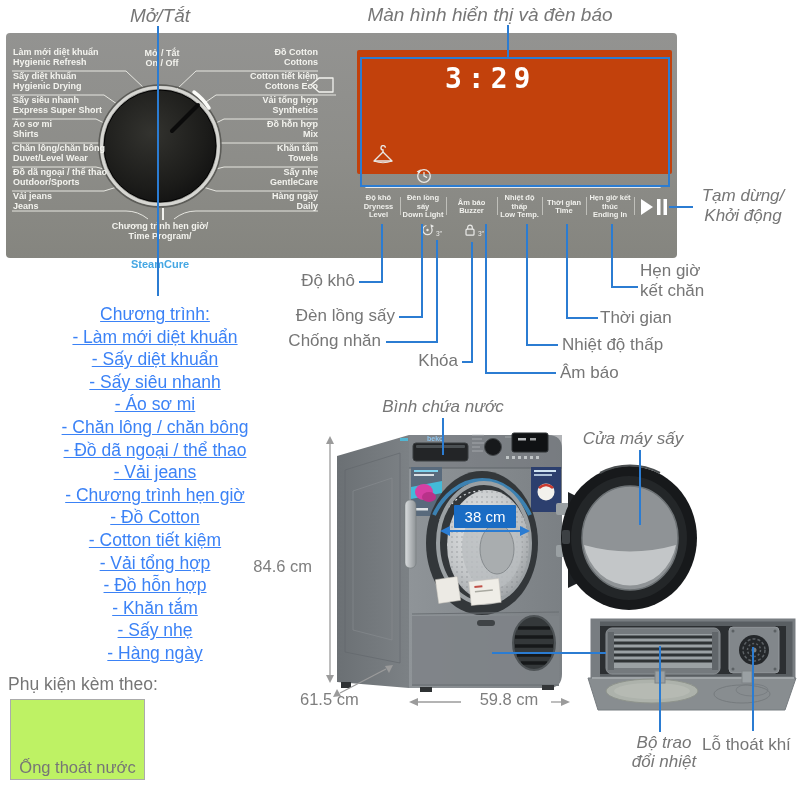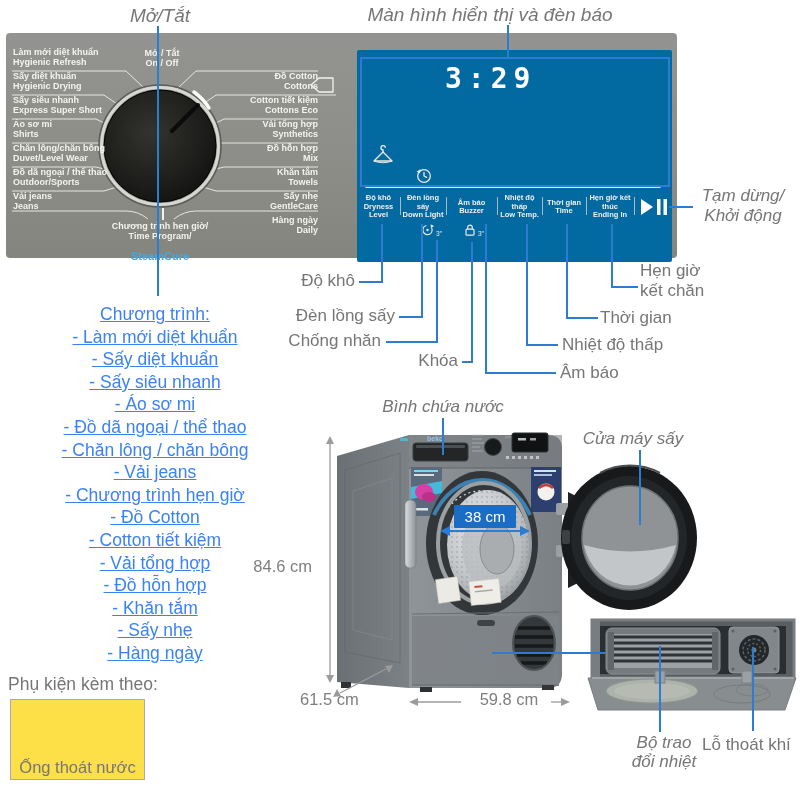--- a/index.html
+++ b/index.html
@@ -12,48 +12,48 @@
   .lbl.ctr{text-align:center;font-style:italic;}
   .lbl.rt{text-align:right;}
   .dim{position:absolute;color:#7e7e7e;font-size:16.5px;z-index:6;}
   
   .vl{position:absolute;width:2px;background:#2b7cd2;z-index:7;}
   .hl{position:absolute;height:2px;background:#2b7cd2;z-index:7;}
   
   #panel{position:absolute;left:6px;top:33px;width:671px;height:225px;border-radius:4px;
          background:linear-gradient(180deg,#939391 0%,#8d8d89 55%,#85857f 100%);z-index:1;}
   .prog{position:absolute;color:#f3f3ee;font-size:9px;line-height:9.5px;font-weight:600;z-index:3;}
-  .prog.r{text-align:right;margin-top:24px;}
+  .prog.r{text-align:right;}
   .prog.c{text-align:center;}
   #dialCaption{position:absolute;left:80px;top:221px;width:160px;text-align:center;z-index:3;
                color:#f3f3ee;font-size:9px;line-height:10px;font-weight:600;}
-  #dialCaption .sc{font-size:11px;font-weight:bold;margin-top:10px;}
-  
-  #console{position:absolute;left:357px;top:50px;width:315px;height:212px;background:#0369a1;
+  #dialCaption .sc{font-size:11px;font-weight:bold;margin-top:18px;}
+  
+  #console{position:absolute;left:357px;top:50px;width:315px;height:124px;background:#c2410c;
            border-radius:2px;z-index:2;}
   #calloutRect{position:absolute;left:360px;top:57px;width:306px;height:126px;
                border:2px solid #2b7cd2;z-index:7;}
   #timeDisplay{position:absolute;left:88px;top:12px;width:140px;color:#fff;
                font-family:"DejaVu Sans Mono",monospace;font-size:28px;font-weight:bold;letter-spacing:6px;}
   #progressLine{position:absolute;left:8px;top:135px;width:296px;height:3px;background:#eaeae8;border-radius:2px;}
   .btn{position:absolute;top:143px;height:28px;color:#f0f0ec;font-size:7.5px;line-height:8.5px;
        text-align:center;font-weight:600;display:flex;flex-direction:column;justify-content:center;}
   .sep{position:absolute;top:147px;width:1px;height:18px;background:#c9c9c3;opacity:.85;}
   .holdIcon{position:absolute;z-index:3;display:flex;align-items:flex-end;gap:1px;}
   .holdIcon span{color:#eaeae8;font-size:6.5px;line-height:7px;}
   
   #programList{position:absolute;left:40px;top:303px;width:230px;text-align:center;
                color:#3b82f6;font-size:17.5px;line-height:22.6px;z-index:6;text-decoration:underline;}
   
   #drumBadge{position:absolute;left:454px;top:505px;width:62px;height:23px;background:#1a6cc4;
              color:#fff;font-size:15px;line-height:23px;text-align:center;z-index:6;border-radius:1px;}
   
   #accTitle{position:absolute;left:8px;top:674px;color:#767676;font-size:17.5px;z-index:6;}
   #accBox{position:absolute;left:10px;top:699px;width:133px;height:79px;border:1px solid #ababab;
-          background:#fde047;z-index:5;}
+          background:#bef264;z-index:5;}
   #accCaption{position:absolute;left:0;bottom:2px;width:100%;text-align:center;color:#767676;font-size:16.5px;}
   #sceneSvg{position:absolute;left:0;top:0;z-index:4;pointer-events:none;}
   #panelSvg{position:absolute;left:0;top:0;z-index:3;pointer-events:none;}
 </style>
 </head>
 <body>
 
 <div id="stage">
 
   <div id="panel"></div>
@@ -439,22 +439,22 @@
     <div>Hẹn giờ</div>
       <div>kết chăn</div>
   </div>
 
   <div id="programList">
     <div>Chương trình:</div>
     <div>- Làm mới diệt khuẩn</div>
     <div>- Sấy diệt khuẩn</div>
     <div>- Sấy siêu nhanh</div>
     <div>- Áo sơ mi</div>
+    <div>- Chăn lông / chăn bông</div>
     <div>- Đồ dã ngoại / thể thao</div>
-    <div>- Chăn lông / chăn bông</div>
     <div>- Vải jeans</div>
     <div>- Chương trình hẹn giờ</div>
     <div>- Đồ Cotton</div>
     <div>- Cotton tiết kiệm</div>
     <div>- Vải tổng hợp</div>
     <div>- Đồ hỗn hợp</div>
     <div>- Khăn tắm</div>
     <div>- Sấy nhẹ</div>
     <div>- Hàng ngày</div>
   </div>

